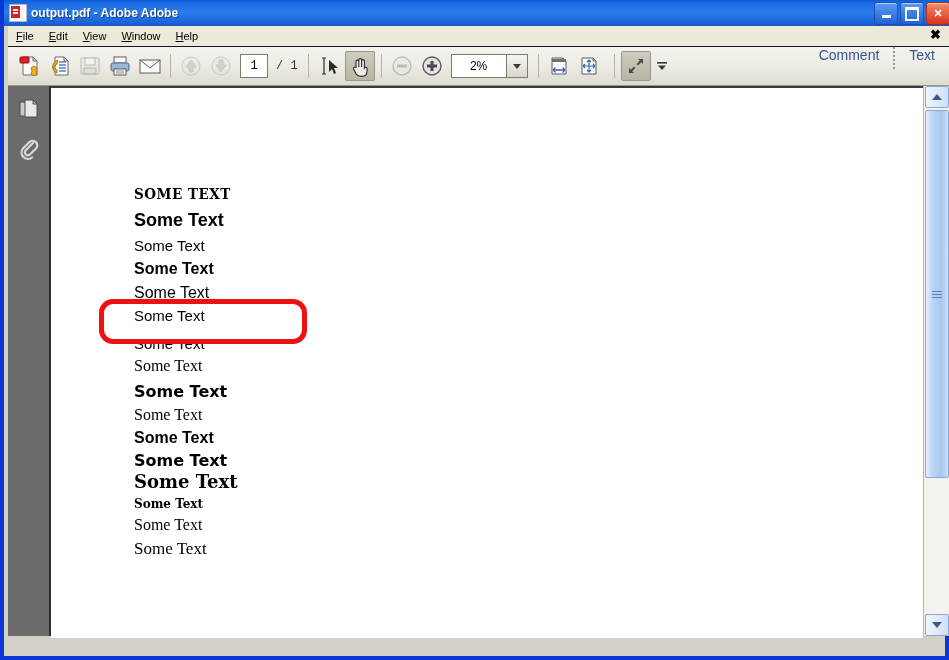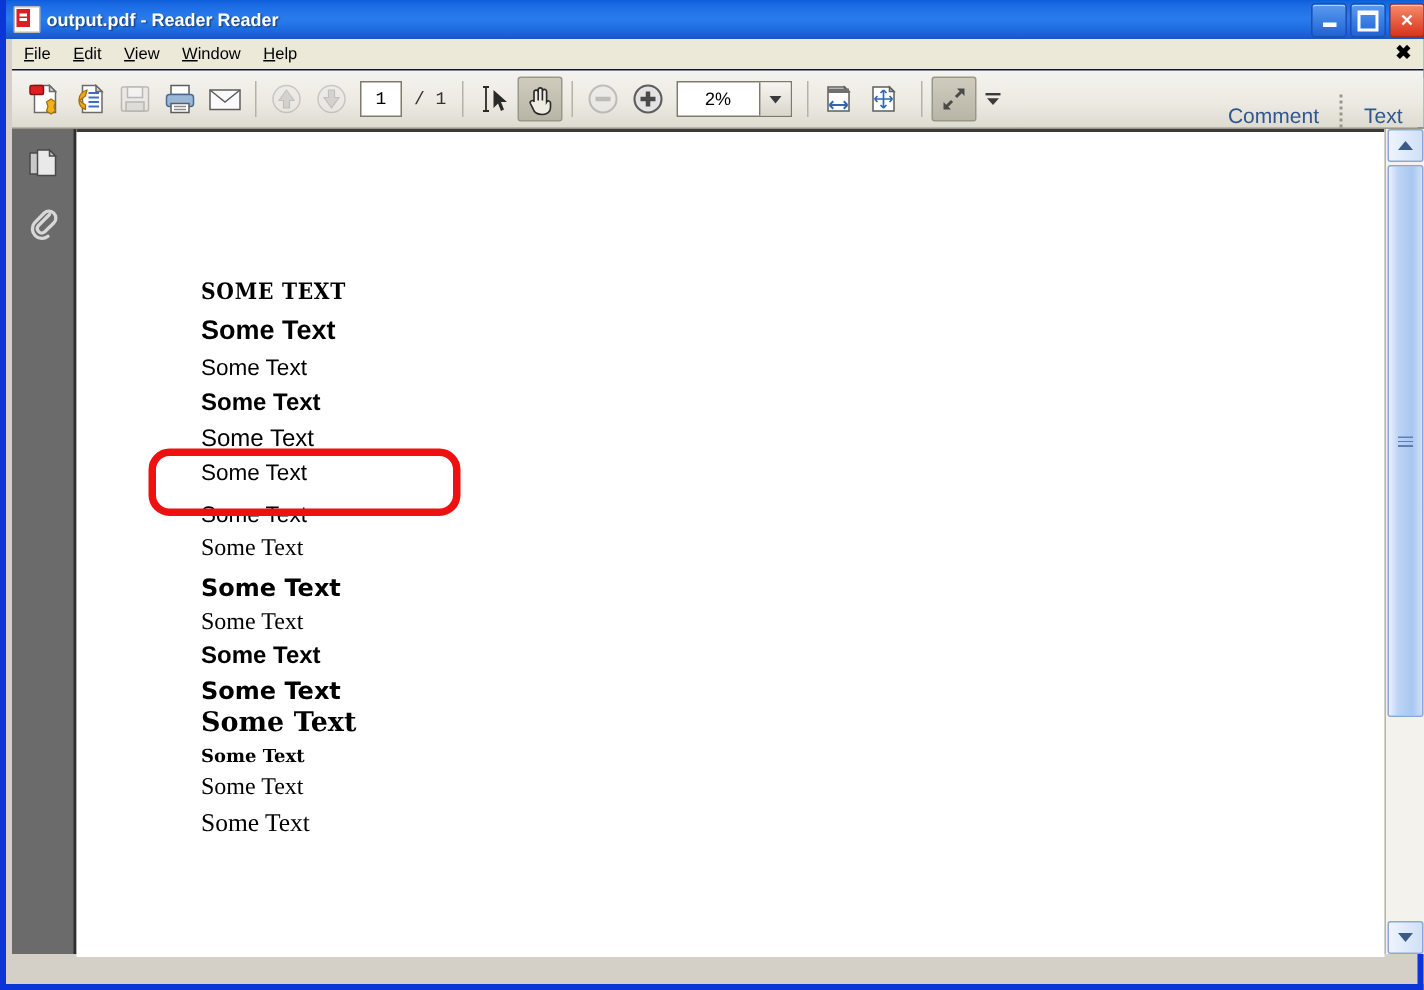--- a/index.html
+++ b/index.html
@@ -137,21 +137,21 @@
   #zoom-arrow {
     width: 20px; border-left: 1px solid #7e7a6d;
     background: linear-gradient(to bottom,#f6f5f1,#d9d6ca);
     display:flex; align-items:center; justify-content:center;
   }
   .caret-down {
     width:0;height:0;border-left:4px solid transparent;
     border-right:4px solid transparent;border-top:5px solid #3a3a3a;
   }
   #toolbar-right {
-    margin-left: auto; display:flex; align-items:flex-end; height: 38px;
+    margin-left: auto; display:flex; align-items:flex-start; height: 38px;
   }
   .tb-link {
     font-size: 14px; color: #31578f; padding: 0 12px;
     white-space: nowrap;
   }
   .dotted-sep {
     width: 0; height: 22px; border-left: 2px dotted #9a968a; margin: 0 2px;
   }
 
   
@@ -261,21 +261,21 @@
     background: repeating-linear-gradient(to right,#5f7fb0 0 1px,transparent 1px 3px); }
   #hs-right-arrow { position:absolute; right: 2px; }
 </style>
 </head>
 <body>
 
 <div id="app-window">
 
   <div id="title-bar">
     <div id="title-icon"></div>
-    <span id="title-text">output.pdf - Reader Reader</span>
+    <span id="title-text">output.pdf - Adobe Adobe</span>
     <div id="title-buttons">
       <div class="tbtn min">
         <div class="glyph-min"></div>
       </div>
       <div class="tbtn max">
         <div class="glyph-max"></div>
       </div>
       <div class="tbtn close">
         <span>✕</span>
       </div>

